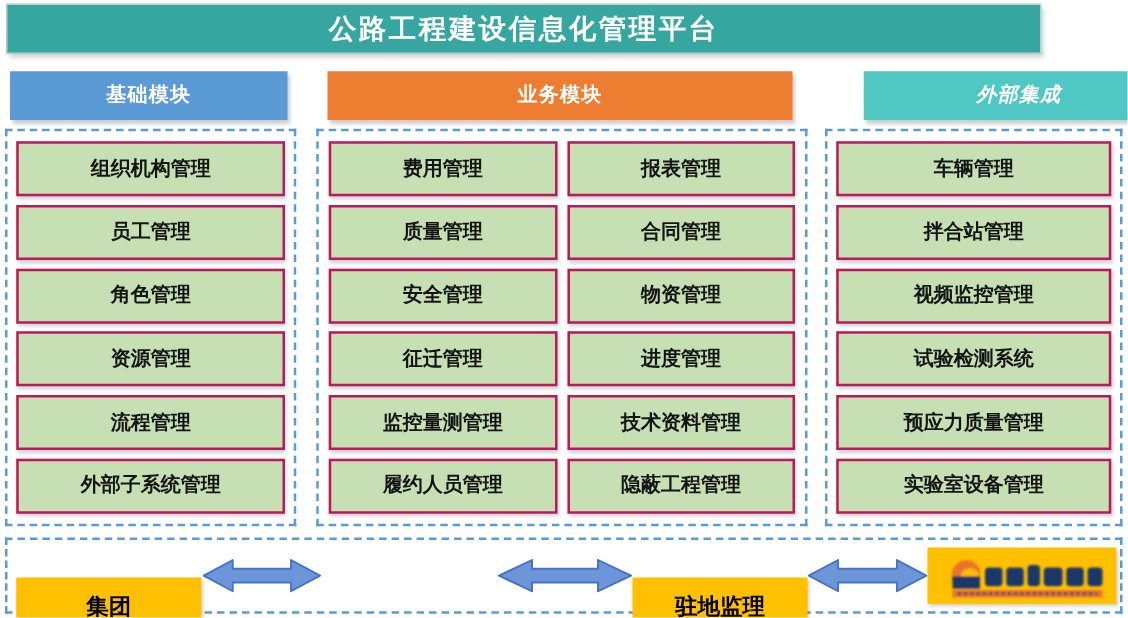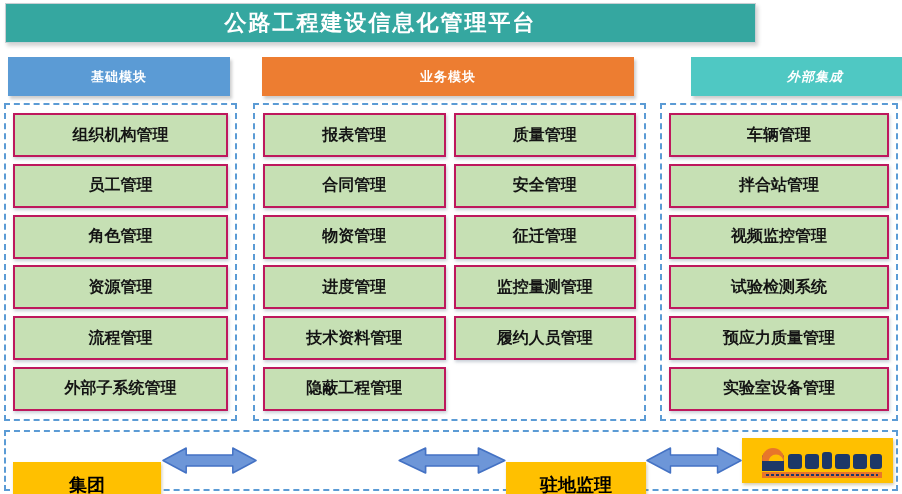--- a/index.html
+++ b/index.html
@@ -5,33 +5,33 @@
   * { margin:0; padding:0; box-sizing:border-box; }
   html, body { background:#ffffff; }
   body {
     width:902px; height:494px; position:relative; overflow:hidden;
     font-family:"Liberation Sans", sans-serif;
   }
   .abs { position:absolute; }
 
   
   #title-bar {
-    left:5px; top:3px; width:751px; height:40px;
+    left:5px; top:3px; width:828px; height:40px;
     background:var(--title_bg,#35A7A0);
     border:1px solid #c9cfd4;
     box-shadow:2px 3px 4px rgba(0,0,0,.18);
     color:#ffffff; font-weight:bold; font-size:22px; letter-spacing:2px;
     display:flex; align-items:center; justify-content:center;
   }
 
   
   .col-header {
     top:57px; height:39px;
     display:flex; align-items:center; justify-content:center;
-    color:#ffffff; font-weight:bold; font-size:13px; letter-spacing:1px;
+    color:#ffffff; font-weight:bold; font-size:16px; letter-spacing:1px;
     box-shadow:2px 3px 3px rgba(0,0,0,.20);
   }
   #basic-header    { left:8px;   width:222px; background:var(--basic_header_bg,#5B9BD5); }
   #business-header { left:262px; width:372px; background:var(--business_header_bg,#ED7D31); }
   #external-header { left:691px; width:248px; background:var(--external_header_bg,#4FC8C3);font-style:italic; }
 
   
   .panel {
     top:103px; height:318px;
     border:2px dashed var(--dashed_border,#5B9BD5);
@@ -110,20 +110,21 @@
 <div class="abs panel" id="basic-panel">
   <div class="module-item">组织机构管理</div>
   <div class="module-item">员工管理</div>
   <div class="module-item">角色管理</div>
   <div class="module-item">资源管理</div>
   <div class="module-item">流程管理</div>
   <div class="module-item">外部子系统管理</div>
 </div>
 
 <div class="abs panel" id="business-panel">
+  <div class="module-item">费用管理</div>
   <div class="module-item">报表管理</div>
   <div class="module-item">质量管理</div>
   <div class="module-item">合同管理</div>
   <div class="module-item">安全管理</div>
   <div class="module-item">物资管理</div>
   <div class="module-item">征迁管理</div>
   <div class="module-item">进度管理</div>
   <div class="module-item">监控量测管理</div>
   <div class="module-item">技术资料管理</div>
   <div class="module-item">履约人员管理</div>

